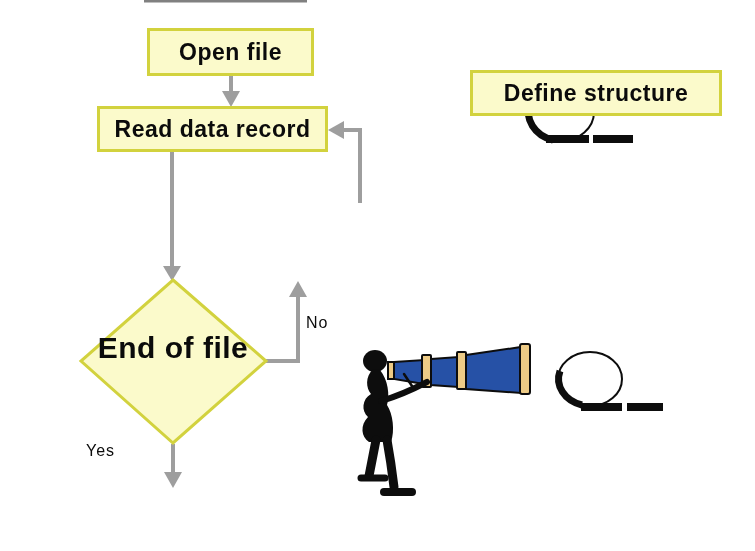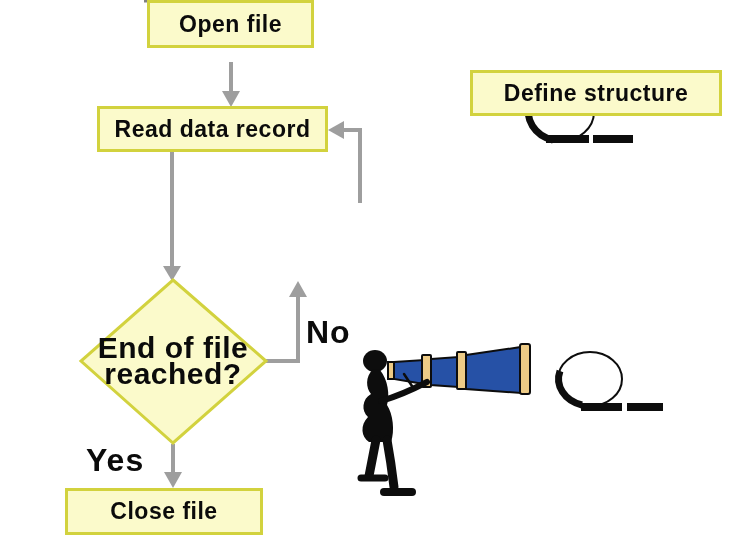--- a/index.html
+++ b/index.html
@@ -21,34 +21,34 @@
     display: flex;
     flex-direction: column;
     align-items: center;
     justify-content: center;
     font-weight: bold;
     font-size: 23px;
     line-height: 27px;
     text-align: center;
     letter-spacing: 0.5px;
   }
-  #node-open-file        { left: 147px; top: 0;  width: 167px; height: 48px; }
+  #node-open-file        { left: 147px; top: 28px;  width: 167px; height: 48px; }
   #node-read-data        { left: 97px;  top: 106px; width: 231px; height: 46px; }
   #node-define-structure { left: 470px; top: 22px;  width: 252px; height: 46px; margin-top: 48px; }
   #node-process-data     { left: 208px; top: 203px; width: 205px; height: 75px; }
   #node-close-file       { left: 65px;  top: 488px; width: 198px; height: 47px; }
   .decision-label {
     position: absolute;
     left: 96px; top: 335px; width: 154px;
     font-weight: bold; font-size: 30px; line-height: 26px;
     text-align: center; letter-spacing: 0.5px;
   }
   .edge-label {
     position: absolute;
-    font-weight: bold; font-size: 32px; letter-spacing: 1px;
+    font-weight: normal; font-size: 16px; letter-spacing: 1px;
   }
   #label-no  { left: 306px; top: 314px; }
   #label-yes { left: 86px;  top: 442px; }
   .line-block { display: block; }
 </style>
 </head>
 <body>
 
 <div class="stage">
 
@@ -127,25 +127,21 @@
 
   <div class="node" id="node-read-data">
     <span class="line-block">Read data record</span>
   </div>
 
   <div class="node" id="node-define-structure">
     <span class="line-block">Define structure</span>
   </div>
 
 
-  <div class="node" id="node-close-file">
-    <span class="line-block">Close file</span>
-  </div>
 
   <div class="decision-label">
     <span class="line-block">End of file</span>
-    <span class="line-block">reached?</span>
   </div>
 
   <div class="edge-label" id="label-no">No</div>
   <div class="edge-label" id="label-yes">Yes</div>
 
 </div>
 
 </body></html>

